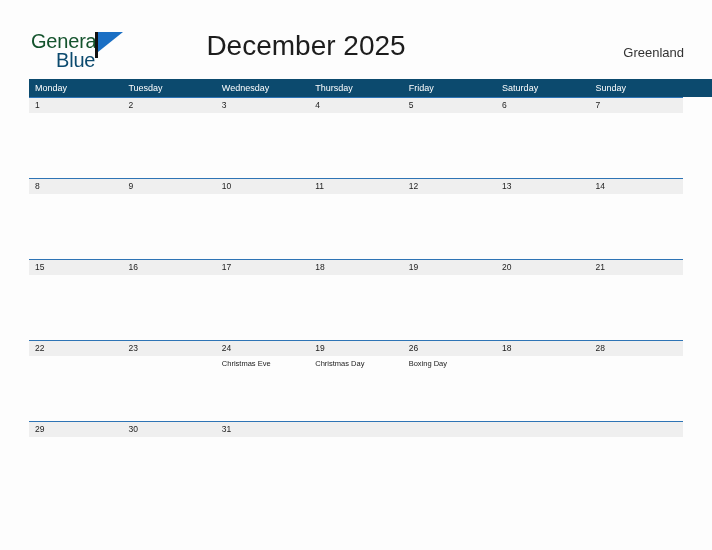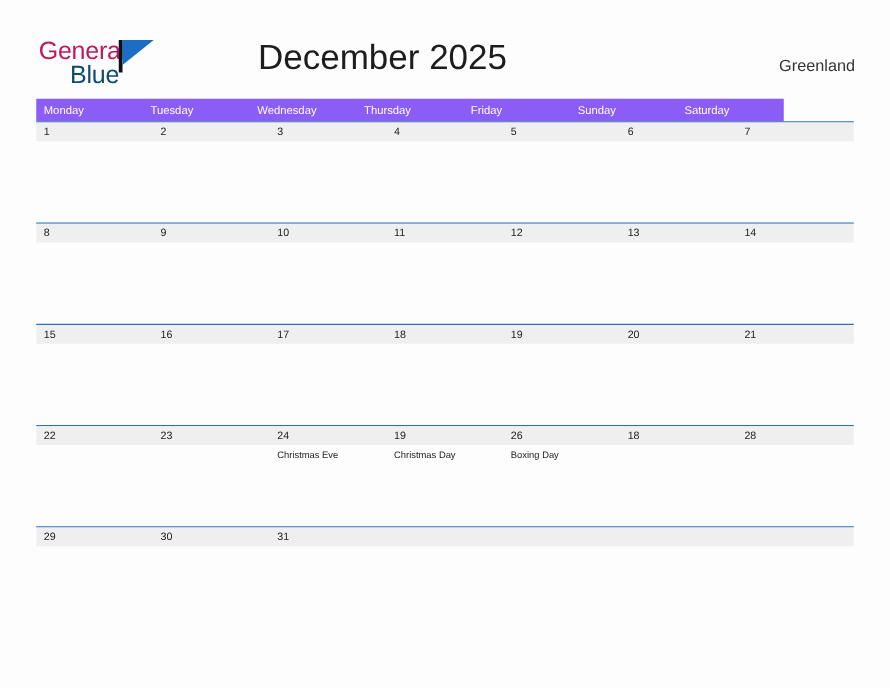--- a/index.html
+++ b/index.html
@@ -30,21 +30,21 @@
     top: 30px;
     width: 110px;
     height: 42px;
   }
   .logo-general {
     position: absolute;
     left: 0;
     top: 0;
     font-size: 20px;
     letter-spacing: -0.2px;
-    color: #be185d;
+    color: #14532d;
     font-family: "Liberation Sans", sans-serif;
     line-height: 22px;
   }
   .logo-blue {
     position: absolute;
     left: 25px;
     top: 19px;
     font-size: 20px;
     letter-spacing: -0.2px;
     color: #0c4a6e;
@@ -92,23 +92,23 @@
   
   .calendar {
     position: absolute;
     left: 29px;
     top: 79px;
     width: 654px;
   }
 
   .weekday-header {
     display: flex;
-    width: 598px;
+    width: 684px;
     height: 18px;
-    background: #8b5cf6;
+    background: #0c4a6e;
   }
   .weekday-cell {
     width: 93.43px;
     height: 18px;
     color: #ffffff;
     font-size: 9px;
     line-height: 18px;
     padding-left: 6px;
     box-sizing: border-box;
     font-family: "Liberation Sans", sans-serif;
@@ -203,22 +203,22 @@
 </div>
 
 <div class="calendar">
 
   <div class="weekday-header">
     <div class="weekday-cell">Monday</div>
     <div class="weekday-cell">Tuesday</div>
     <div class="weekday-cell">Wednesday</div>
     <div class="weekday-cell">Thursday</div>
     <div class="weekday-cell">Friday</div>
+    <div class="weekday-cell">Saturday</div>
     <div class="weekday-cell">Sunday</div>
-    <div class="weekday-cell">Saturday</div>
   </div>
 
   <div id="weeks-container">
       <div class="week-row">
         <div class="rule"></div>
         <div class="band"></div>
         <div class="day-cells">
           <div class="day-cell">
             <span class="day-num">1</span>
           </div>

